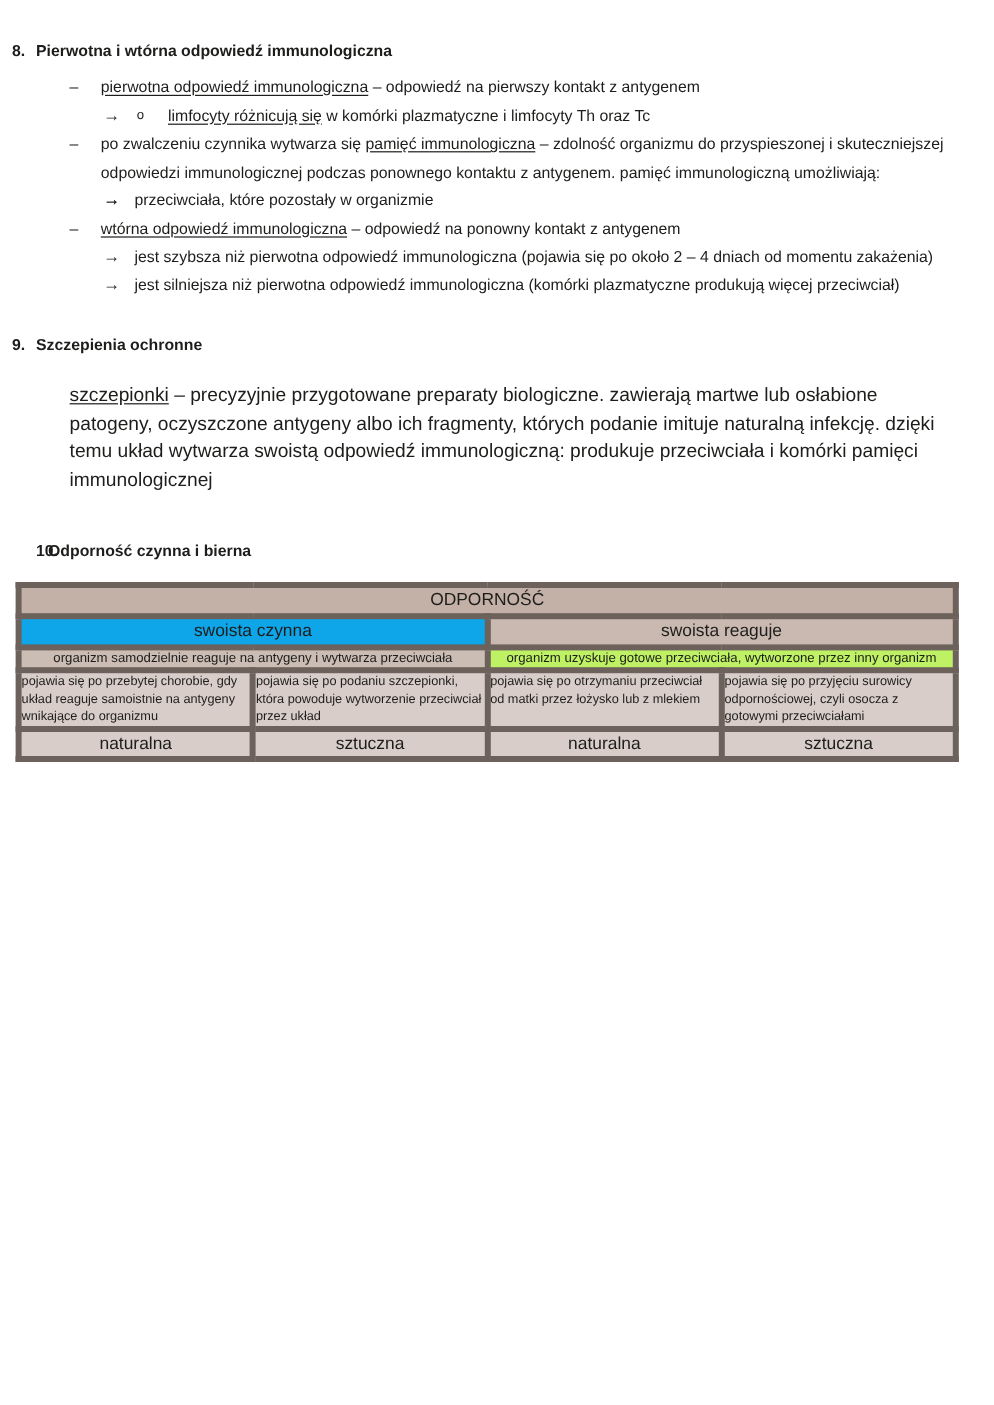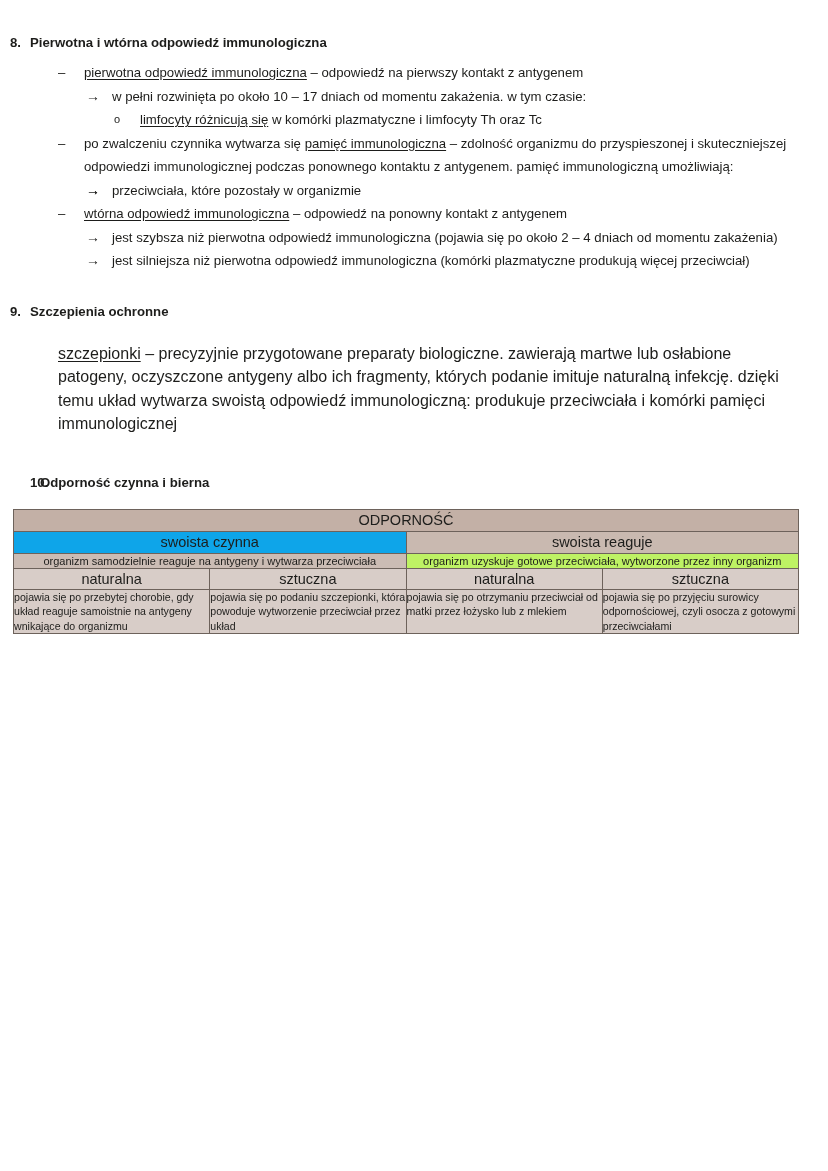--- a/index.html
+++ b/index.html
@@ -97,21 +97,21 @@
     margin-top: 18px;
     width: 786px;
   }
   table.odp {
     border-collapse: collapse;
     width: 786px;
     table-layout: fixed;
     border: 1px solid #6d625b;
   }
   table.odp td {
-    border: 1px solid #a16207;
+    border: 5px solid #a16207;
     padding: 0;
     vertical-align: top;
   }
   .cell-title {
     background: #c3b0a6;
     text-align: center;
     font-size: 14.5px;
     line-height: 21px;
     padding: 1px 2px 2px 2px;
     color: #1d1d1b;
@@ -166,21 +166,20 @@
 
     <ul class="lvl">
 
       <li class="b1">
         <span class="mark">–</span>
         <span class="u">pierwotna odpowiedź immunologiczna</span><span> – odpowiedź na pierwszy kontakt z antygenem</span>
       </li>
 
       <li class="b2">
         <span class="mark">→</span>
-        <span>w pełni rozwinięta po około 10 – 17 dniach od momentu zakażenia. w tym czasie:</span>
       </li>
 
       <li class="b3">
         <span class="mark">o</span>
         <span class="u">limfocyty różnicują się</span><span> w komórki plazmatyczne i limfocyty Th oraz Tc</span>
       </li>
 
       <li class="b1">
         <span class="mark">–</span>
         <span>po zwalczeniu czynnika wytwarza się </span><span class="u">pamięć immunologiczna</span><span> – zdolność organizmu do przyspieszonej i skuteczniejszej odpowiedzi immunologicznej podczas ponownego kontaktu z antygenem. pamięć immunologiczną umożliwiają:</span>
@@ -245,28 +244,28 @@
         </tr>
         <tr>
           <td class="cell-sub" colspan="2" style="width: 393px; border-color: rgb(109, 98, 91); background: #0ea5e9;">swoista czynna</td>
           <td class="cell-sub" colspan="2" style="width: 393px; border-color: rgb(109, 98, 91); background: rgb(201, 185, 176);">swoista reaguje</td>
         </tr>
         <tr>
           <td class="cell-desc" colspan="2" style="border-color: rgb(109, 98, 91); background: rgb(203, 188, 180);">organizm samodzielnie reaguje na antygeny i wytwarza przeciwciała</td>
           <td class="cell-desc" colspan="2" style="border-color: rgb(109, 98, 91); background: #bef264;">organizm uzyskuje gotowe przeciwciała, wytworzone przez inny organizm</td>
         </tr>
         <tr>
+          <td class="cell-body" style="border-color: rgb(109, 98, 91); background: rgb(216, 205, 200);">pojawia się po przebytej chorobie, gdy układ reaguje samoistnie na antygeny wnikające do organizmu</td>
+          <td class="cell-body" style="border-color: rgb(109, 98, 91); background: rgb(216, 205, 200);">pojawia się po podaniu szczepionki, która powoduje wytworzenie przeciwciał przez układ</td>
+          <td class="cell-body" style="border-color: rgb(109, 98, 91); background: rgb(216, 205, 200);">pojawia się po otrzymaniu przeciwciał od matki przez łożysko lub z mlekiem</td>
+          <td class="cell-body" style="border-color: rgb(109, 98, 91); background: rgb(216, 205, 200);">pojawia się po przyjęciu surowicy odpornościowej, czyli osocza z gotowymi przeciwciałami</td>
+        </tr>
+        <tr>
           <td class="cell-kind" style="width: 198px; border-color: rgb(109, 98, 91); background: rgb(216, 205, 200);">naturalna</td>
           <td class="cell-kind" style="width: 195px; border-color: rgb(109, 98, 91); background: rgb(216, 205, 200);">sztuczna</td>
           <td class="cell-kind" style="width: 194px; border-color: rgb(109, 98, 91); background: rgb(216, 205, 200);">naturalna</td>
           <td class="cell-kind" style="width: 199px; border-color: rgb(109, 98, 91); background: rgb(216, 205, 200);">sztuczna</td>
         </tr>
-        <tr>
-          <td class="cell-body" style="border-color: rgb(109, 98, 91); background: rgb(216, 205, 200);">pojawia się po przebytej chorobie, gdy układ reaguje samoistnie na antygeny wnikające do organizmu</td>
-          <td class="cell-body" style="border-color: rgb(109, 98, 91); background: rgb(216, 205, 200);">pojawia się po podaniu szczepionki, która powoduje wytworzenie przeciwciał przez układ</td>
-          <td class="cell-body" style="border-color: rgb(109, 98, 91); background: rgb(216, 205, 200);">pojawia się po otrzymaniu przeciwciał od matki przez łożysko lub z mlekiem</td>
-          <td class="cell-body" style="border-color: rgb(109, 98, 91); background: rgb(216, 205, 200);">pojawia się po przyjęciu surowicy odpornościowej, czyli osocza z gotowymi przeciwciałami</td>
-        </tr>
       </tbody>
     </table>
   </div>
 
 </div>
 
 </body></html>

